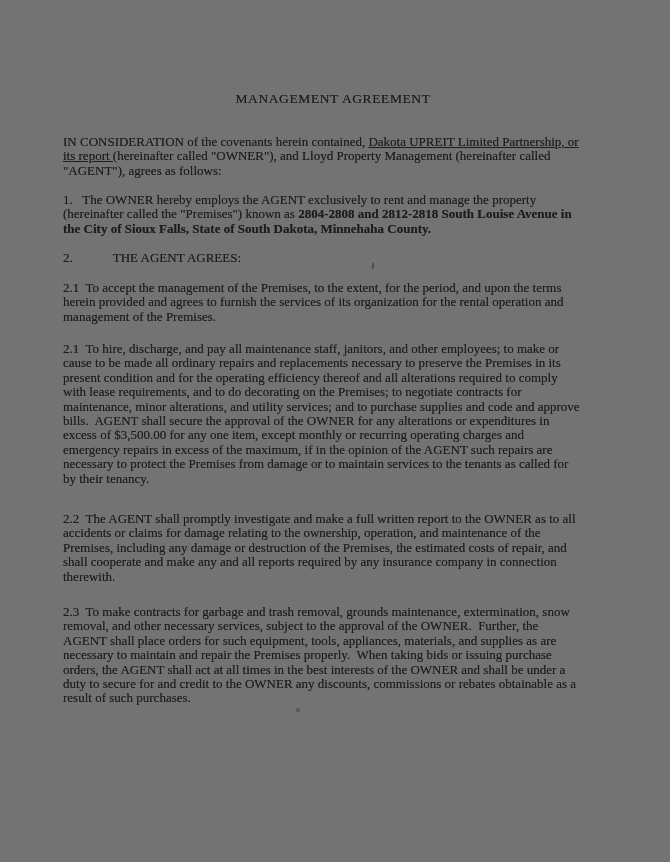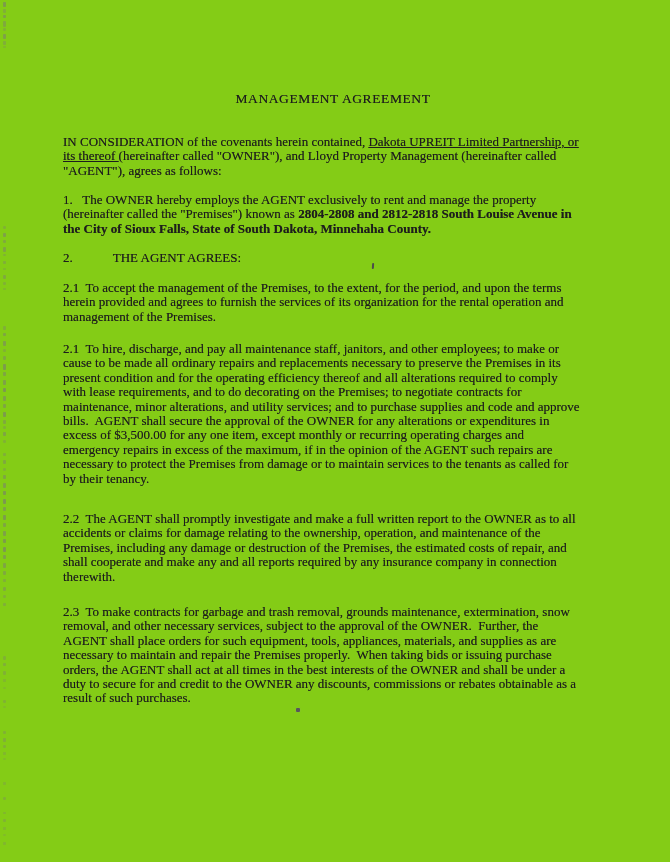--- a/index.html
+++ b/index.html
@@ -1,19 +1,19 @@
 <!DOCTYPE html>
 <html><head>
 <meta charset="utf-8">
 <style>
   html,body{margin:0;padding:0;background:#e8e8e8;}
   #page{
     position:relative;
     width:670px;height:862px;
-    background:#84cc16;
+    background:#737373;
     overflow:hidden;
     font-family:"Liberation Serif","DejaVu Serif",serif;
     color:#1d1d1d;
   }
   #doc-title{
     position:absolute;
     top:91px;left:58px;width:550px;
     text-align:center;
     font-size:13.5px;
     letter-spacing:0.6px;
@@ -120,21 +120,21 @@
       <div class="scan-dash" style="top: 812px; height: 2px; opacity: 0.25;"></div>
       <div class="scan-dash" style="top: 819px; height: 3px; opacity: 0.3;"></div>
       <div class="scan-dash" style="top: 827px; height: 3px; opacity: 0.25;"></div>
       <div class="scan-dash" style="top: 834px; height: 2px; opacity: 0.2;"></div>
       <div class="scan-dash" style="top: 842px; height: 3px; opacity: 0.25;"></div>
     </div>
   <div id="doc-title">MANAGEMENT AGREEMENT</div>
   <div>
       <div class="para" style="top: 135px;">
         <div class="tline"><span>IN CONSIDERATION of the covenants herein contained, </span><span class="u">Dakota UPREIT Limited Partnership, or</span></div>
-        <div class="tline"><span class="u">its thereof </span><span>(hereinafter called "OWNER"), and Lloyd Property Management (hereinafter called</span></div>
+        <div class="tline"><span class="u">its report </span><span>(hereinafter called "OWNER"), and Lloyd Property Management (hereinafter called</span></div>
         <div class="tline"><span>"AGENT"), agrees as follows:</span></div>
       </div>
       <div class="para" style="top: 193px;">
         <div class="tline"><span>1.   The OWNER hereby employs the AGENT exclusively to rent and manage the property</span></div>
         <div class="tline"><span>(hereinafter called the "Premises") known as </span><span class="b">2804-2808 and 2812-2818 South Louise Avenue in</span></div>
         <div class="tline"><span class="b">the City of Sioux Falls, State of South Dakota, Minnehaha County.</span></div>
       </div>
       <div class="para" style="top: 251px;">
         <div class="tline"><span>2.</span><span class="tab">THE AGENT AGREES:</span></div>
       </div>

